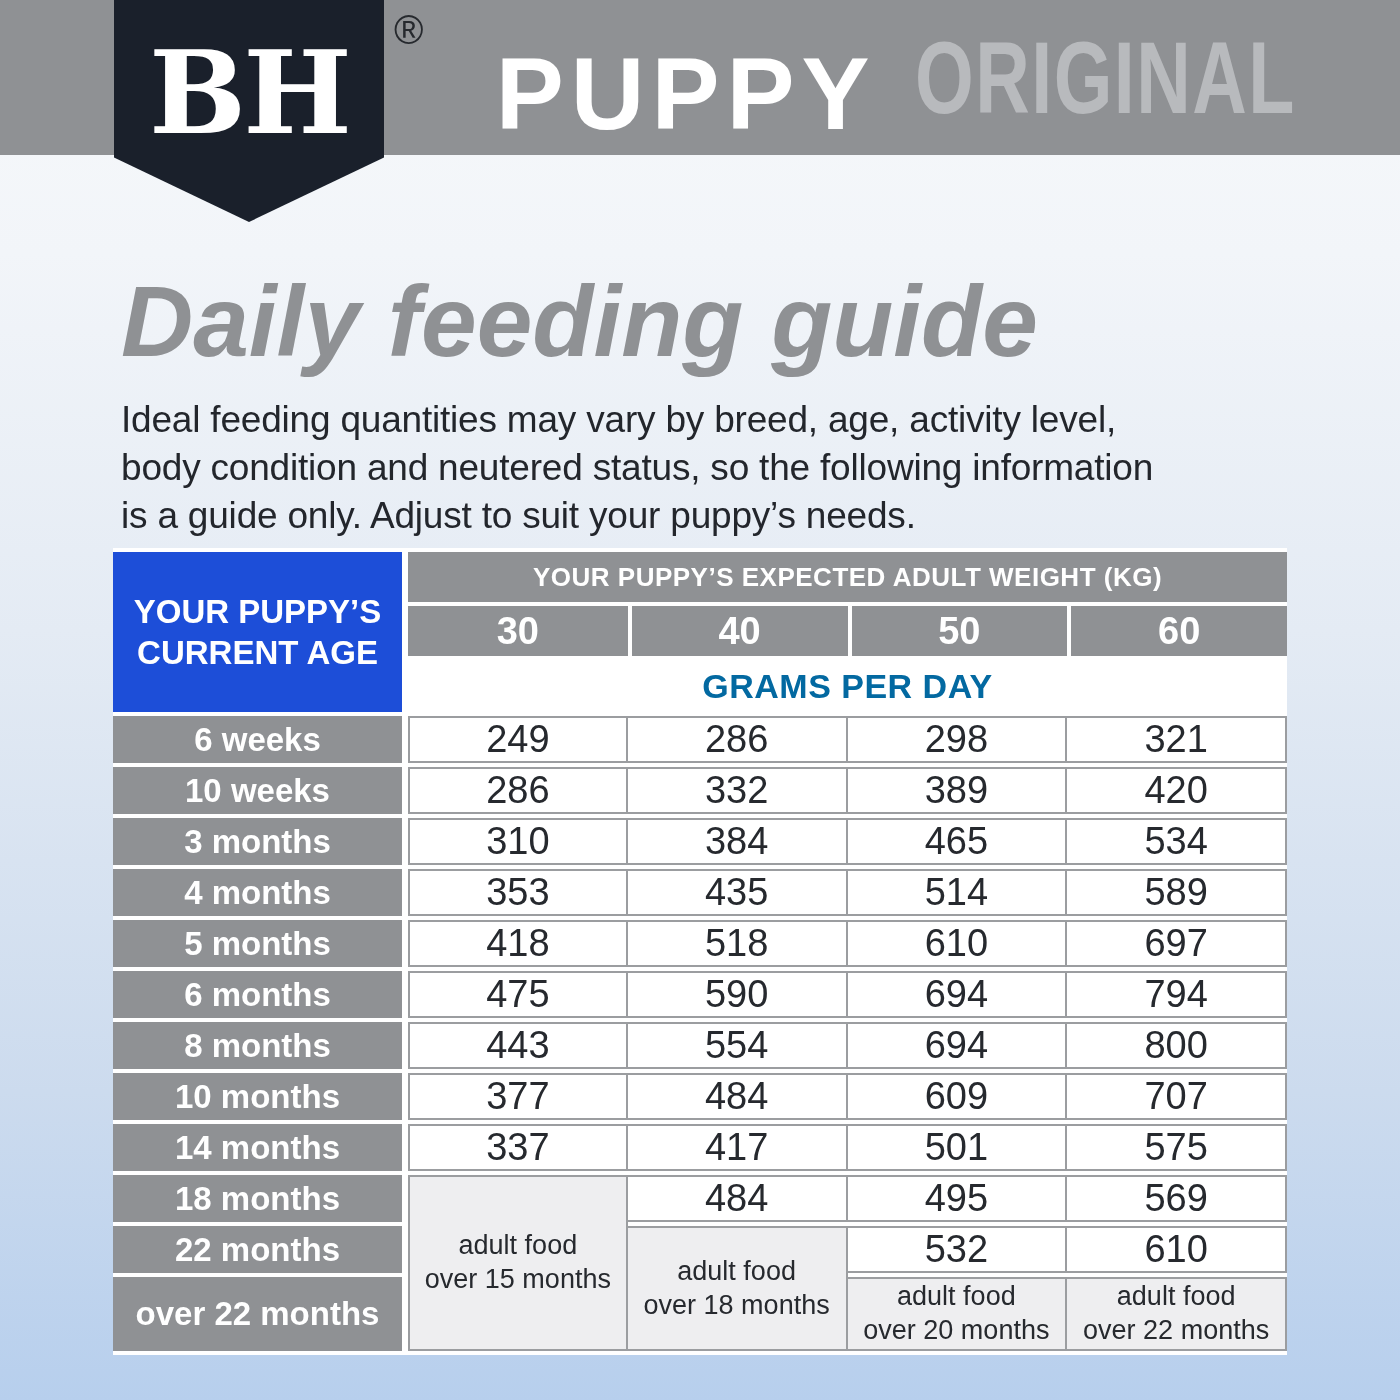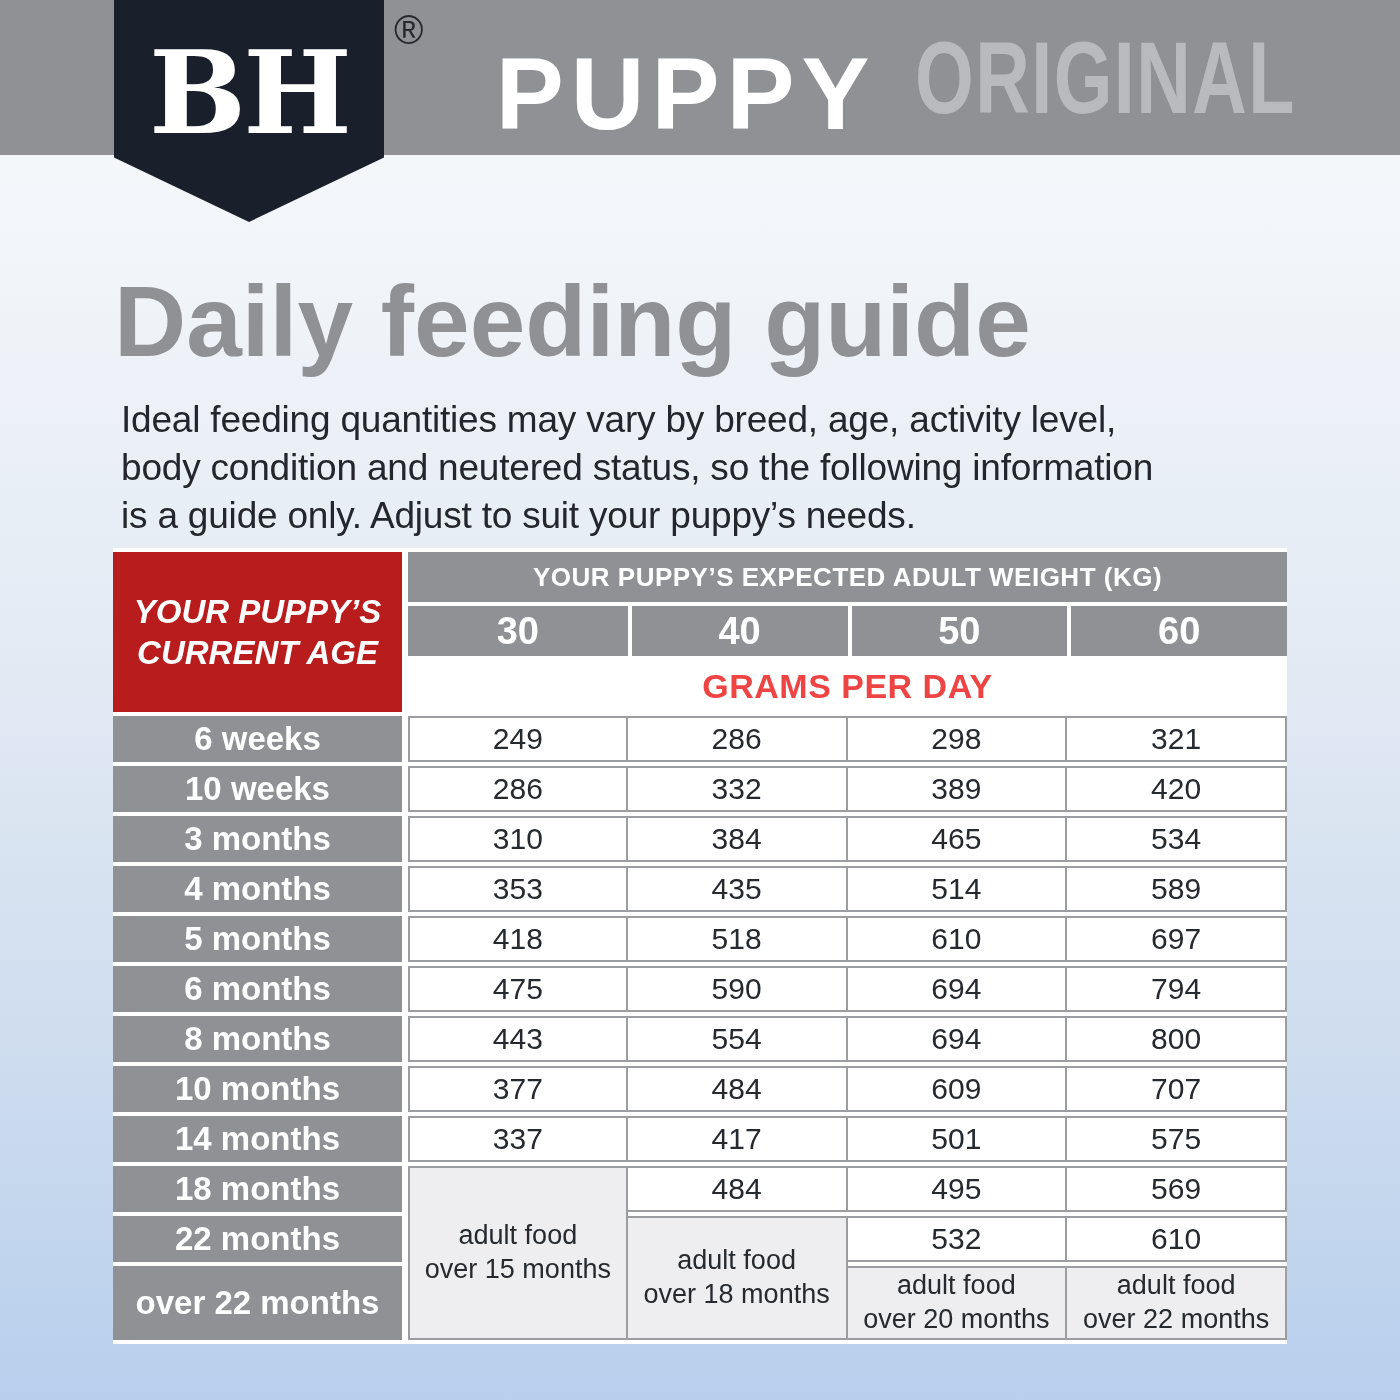--- a/index.html
+++ b/index.html
@@ -48,23 +48,23 @@
     margin-top: 35px;
   }
   .reg {
     position: absolute; left: 394px; top: 10px;
     font-size: 40px; color: #26292e; line-height: 1;
   }
 
   
   .content { position: absolute; left: 113px; top: 155px; width: 1174px; }
   .title {
-    margin: 114px 0 0 1px;
+    margin: 114px 0 0 8px;
     font-size: 100px; font-weight: bold; line-height: 1.05;
-    color: #8f9194; letter-spacing: 0;
+    color: #8f9194; letter-spacing: 0; font-style: italic;
   }
   .intro {
     margin: 22px 0 0 8px;
     font-size: 37px; line-height: 48px; color: #23262c; letter-spacing: -0.2px;
   }
   .intro .line { display: block; }
 
   
   table.feed {
     margin-top: 8px;
@@ -72,47 +72,46 @@
     border-collapse: separate;
     border-spacing: 0 4px;
     background: #ffffff;
     table-layout: fixed;
   }
   col.c-age { width: 295px; }
   col.c-w   { width: 219.75px; }
   td { text-align: center; vertical-align: middle; padding: 0; }
 
   .age-head {
-    background: #b91c1c; color: #fff; font-weight: bold;
+    background: #1d4ed8; color: #fff; font-weight: bold;
     font-size: 33px; line-height: 1.25;
     border-right: 6px solid #ffffff;
     padding: 0 8px;
-    font-style: italic;
   }
   .w-head {
     background: #8f9194; color: #fff; font-weight: bold;
     font-size: 26px; height: 50px; letter-spacing: 0.5px;
   }
   .w-num {
     background: #8f9194; color: #fff; font-weight: bold;
     font-size: 38px; height: 50px;
   }
   .w-num.sep { border-left: 4px solid #ffffff; }
   .grams {
-    background: #ffffff; color: #ef4444; font-weight: bold;
+    background: #ffffff; color: #0369a1; font-weight: bold;
     font-size: 34px; height: 52px; letter-spacing: 0.5px;
   }
   .age {
     background: #8f9194; color: #fff; font-weight: bold;
     font-size: 33px; height: 46px;
     border-right: 6px solid #ffffff;
   }
   .val {
     background: #ffffff; color: #26292e;
-    font-size: 30px; height: 46px;
+    font-size: 38px; height: 46px;
     border: 2px solid #9b9da0; border-left: 0;
   }
   .adult {
     background: #eeeef0; color: #26292e;
     font-size: 27px; line-height: 1.25;
     border: 2px solid #9b9da0; border-left: 0;
   }
   .first { border-left: 2px solid #9b9da0; }
   tr.last td.age, tr.last td.adult { height: 74px; }
   .nl { display: block; }

